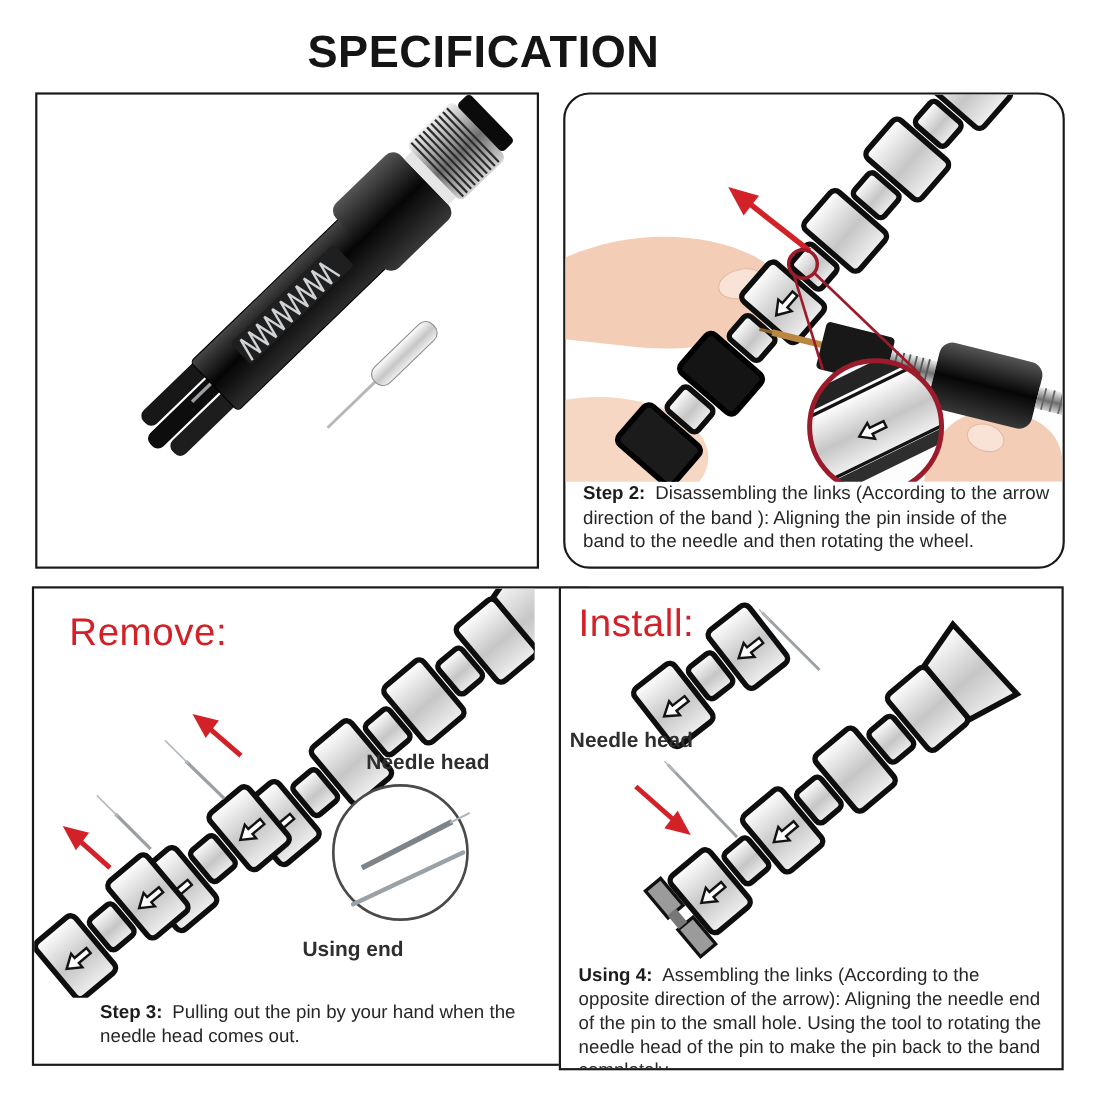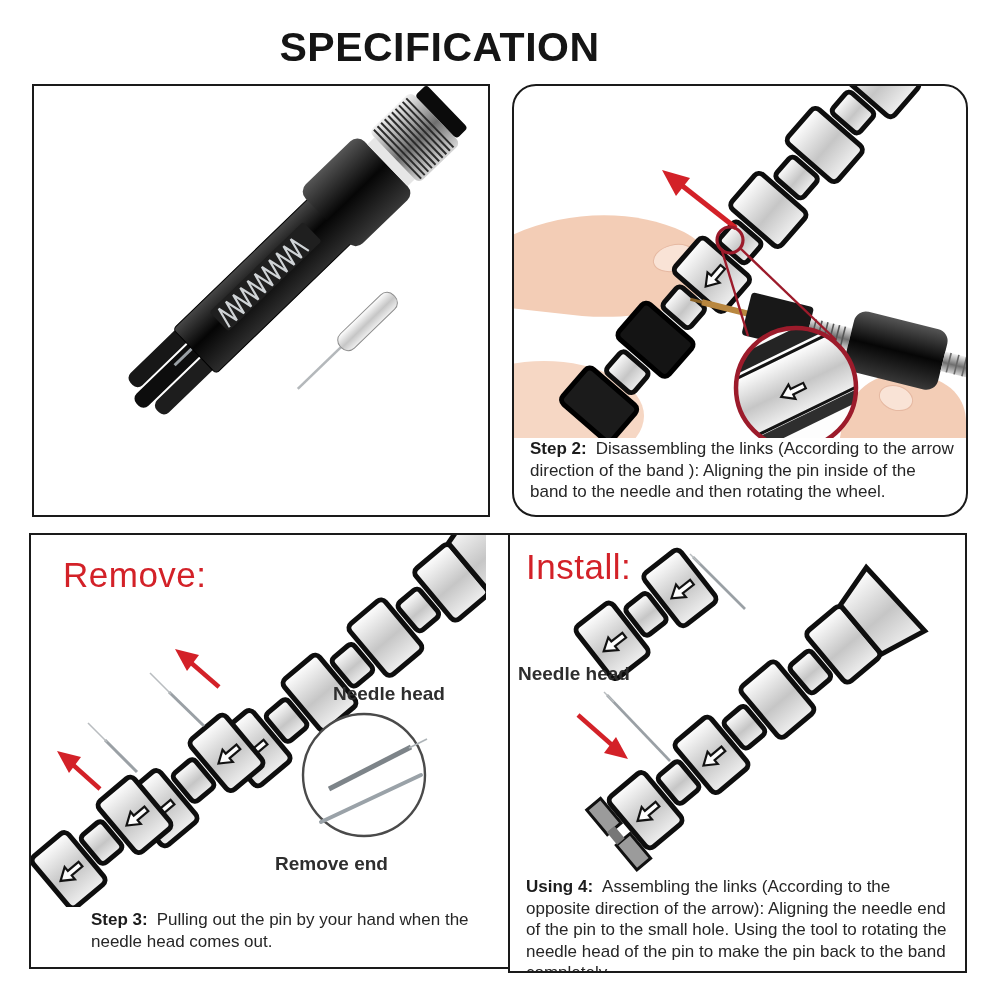--- a/index.html
+++ b/index.html
@@ -267,21 +267,21 @@
 
     <g>
       <circle cx="333" cy="240" r="61" fill="#ffffff" stroke="#4a4a4a" stroke-width="2.4"></circle>
       <line x1="298" y1="254" x2="380" y2="212" stroke="#7d8489" stroke-width="5"></line>
       <line x1="378" y1="213" x2="396" y2="204" stroke="#aeb4b8" stroke-width="1.8"></line>
       <line x1="290" y1="287" x2="390" y2="240" stroke="#9aa2a8" stroke-width="4" stroke-linecap="round"></line>
     </g>
   </svg>
   <div class="heading">Remove:</div>
   <span class="needle-label" id="p3-needle-head">Needle head</span>
-  <span class="needle-label" id="p3-needle-end">Remove end</span>
+  <span class="needle-label" id="p3-needle-end">Using end</span>
   <div class="caption">
     <b>Step 3:</b><span>Pulling out the pin by your hand when the needle head comes out.</span>
   </div>
 </div>
 
 <div class="panel" id="panel4">
   <svg class="art" width="455" height="340" viewBox="0 0 455 340">
 
     <g transform="translate(84,120) rotate(-38)">
       <use href="#lkA" x="0" fill="url(#gMetal)" stroke="#0e0e0e" stroke-width="5"></use>

